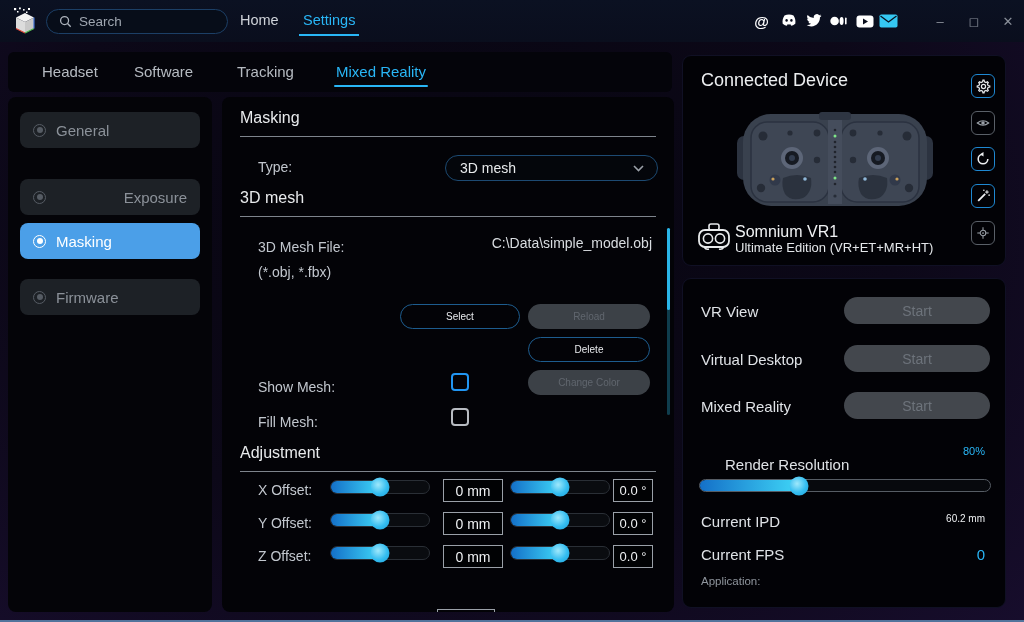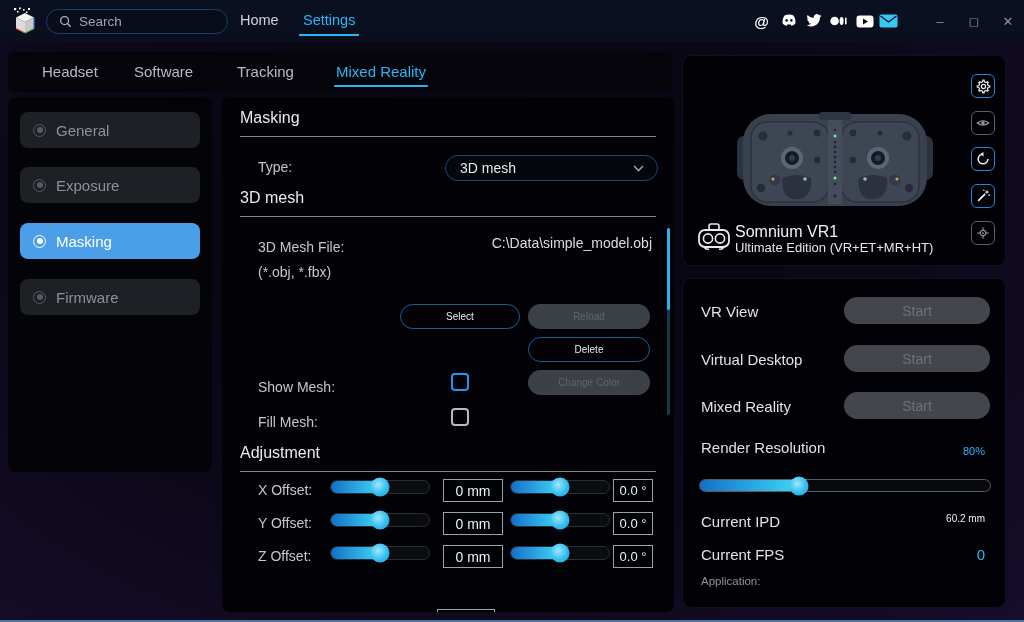--- a/index.html
+++ b/index.html
@@ -23,21 +23,21 @@
   .winctl{ position:absolute; top:11px; width:20px; height:20px; color:#8a909a; font-size:13px;
     display:flex; align-items:center; justify-content:center; }
 
   
   .tabbar{ position:absolute; left:8px; top:52px; width:664px; height:40px; background:#04040a; border-radius:6px; }
   .tab{ position:absolute; top:11px; font-size:15px; color:#b6bbc2; }
   .tab.active{ color:#29b6f6; }
   .tab.active::after{ content:""; position:absolute; left:-2px; right:-2px; bottom:-7px; height:2.5px; background:#29b6f6; border-radius:2px; }
 
   
-  .sidebar{ position:absolute; left:8px; top:97px; width:204px; height:375px; background:#040408; border-radius:8px;padding-left:44px; }
+  .sidebar{ position:absolute; left:8px; top:97px; width:204px; height:515px; background:#040408; border-radius:8px;padding-left:44px; }
   .side-item{ position:absolute; left:12px; width:180px; height:36px; border-radius:8px; background:#1d2126;
     display:flex; align-items:center; gap:10px; padding:0 13px; color:#8b9199; font-size:15px; }
   .side-item.selected{ background:#4b9fe8; color:#ffffff; }
   .radio{ width:13px; height:13px; border-radius:50%; border:1.5px solid #565c64; position:relative; flex:0 0 auto; }
   .radio::after{ content:""; position:absolute; inset:2.5px; border-radius:50%; background:#565c64; }
   .side-item.selected .radio{ border-color:#ffffff; }
   .side-item.selected .radio::after{ background:#ffffff; }
 
   
   .main{ position:absolute; left:222px; top:97px; width:452px; height:515px; background:#030307; border-radius:8px; overflow:hidden; }
@@ -167,21 +167,21 @@
     <div class="tab" style="left:126px;">Software</div>
     <div class="tab" style="left:229px;">Tracking</div>
     <div class="tab active" style="left:328px;">Mixed Reality</div>
   </div>
 
   <div class="sidebar">
     <div class="side-item" style="top:15px;">
       <span class="radio"></span>
       <span>General</span>
     </div>
-    <div class="side-item" style="top:70px;">
+    <div class="side-item" style="top:82px;justify-content:space-between;">
       <span class="radio"></span>
       <span>Exposure</span>
     </div>
     <div class="side-item selected" style="top:126px;">
       <span class="radio"></span>
       <span>Masking</span>
     </div>
     <div class="side-item" style="top:182px;text-align:right;">
       <span class="radio"></span>
       <span>Firmware</span>
@@ -253,20 +253,21 @@
     <div class="slider" style="position:absolute; left:288px; top:449px; width:100px;">
       <div class="fill" style="width:50%;"></div>
         <div class="knob" style="left:50%;"></div>
     </div>
     <div class="valbox" style="left:391px; top:448px; width:40px; font-size:13px;">0.0 °</div>
 
     <div class="clipped-box"></div>
   </div>
 
   <div class="panel device">
+    <div class="device-title">Connected Device</div>
 
     <svg class="headset-img" width="200" height="112" viewBox="0 0 200 112">
       <rect x="2" y="36" width="16" height="44" rx="7" fill="#2c3340"></rect>
       <rect x="182" y="36" width="16" height="44" rx="7" fill="#2c3340"></rect>
       <rect x="8" y="14" width="184" height="92" rx="28" fill="#39414e"></rect>
       <rect x="84" y="12" width="32" height="8" rx="3" fill="#2e3542"></rect>
       <rect x="16" y="22" width="78" height="80" rx="16" fill="#3e4654" stroke="#2b3240" stroke-width="1.5"></rect>
       <rect x="106" y="22" width="78" height="80" rx="16" fill="#3e4654" stroke="#2b3240" stroke-width="1.5"></rect>
       <rect x="93" y="20" width="14" height="84" fill="#454d5c"></rect>
       <circle cx="100" cy="30" r="1.3" fill="#20242c"></circle>
@@ -359,21 +360,21 @@
   <div class="panel status">
     <div class="status-label" style="top:24px;">VR View</div>
     <div class="start-btn" style="top:18px;">Start</div>
 
     <div class="status-label" style="top:72px;">Virtual Desktop</div>
     <div class="start-btn" style="top:66px;">Start</div>
 
     <div class="status-label" style="top:119px;">Mixed Reality</div>
     <div class="start-btn" style="top:113px;">Start</div>
 
-    <div class="status-label" style="top:160px;">Render Resolution</div>
+    <div class="status-label" style="top:177px;margin-left:24px;">Render Resolution</div>
     <div class="rr-value" style="top:166px;">80%</div>
 
     <div class="slider big-slider">
       <div class="fill" style="width:34%;"></div>
         <div class="knob" style="left:34%;"></div>
     </div>
 
     <div class="status-label" style="top:234px;">Current IPD</div>
     <div class="ipd-value" style="top:234px;">60.2 mm</div>
 

